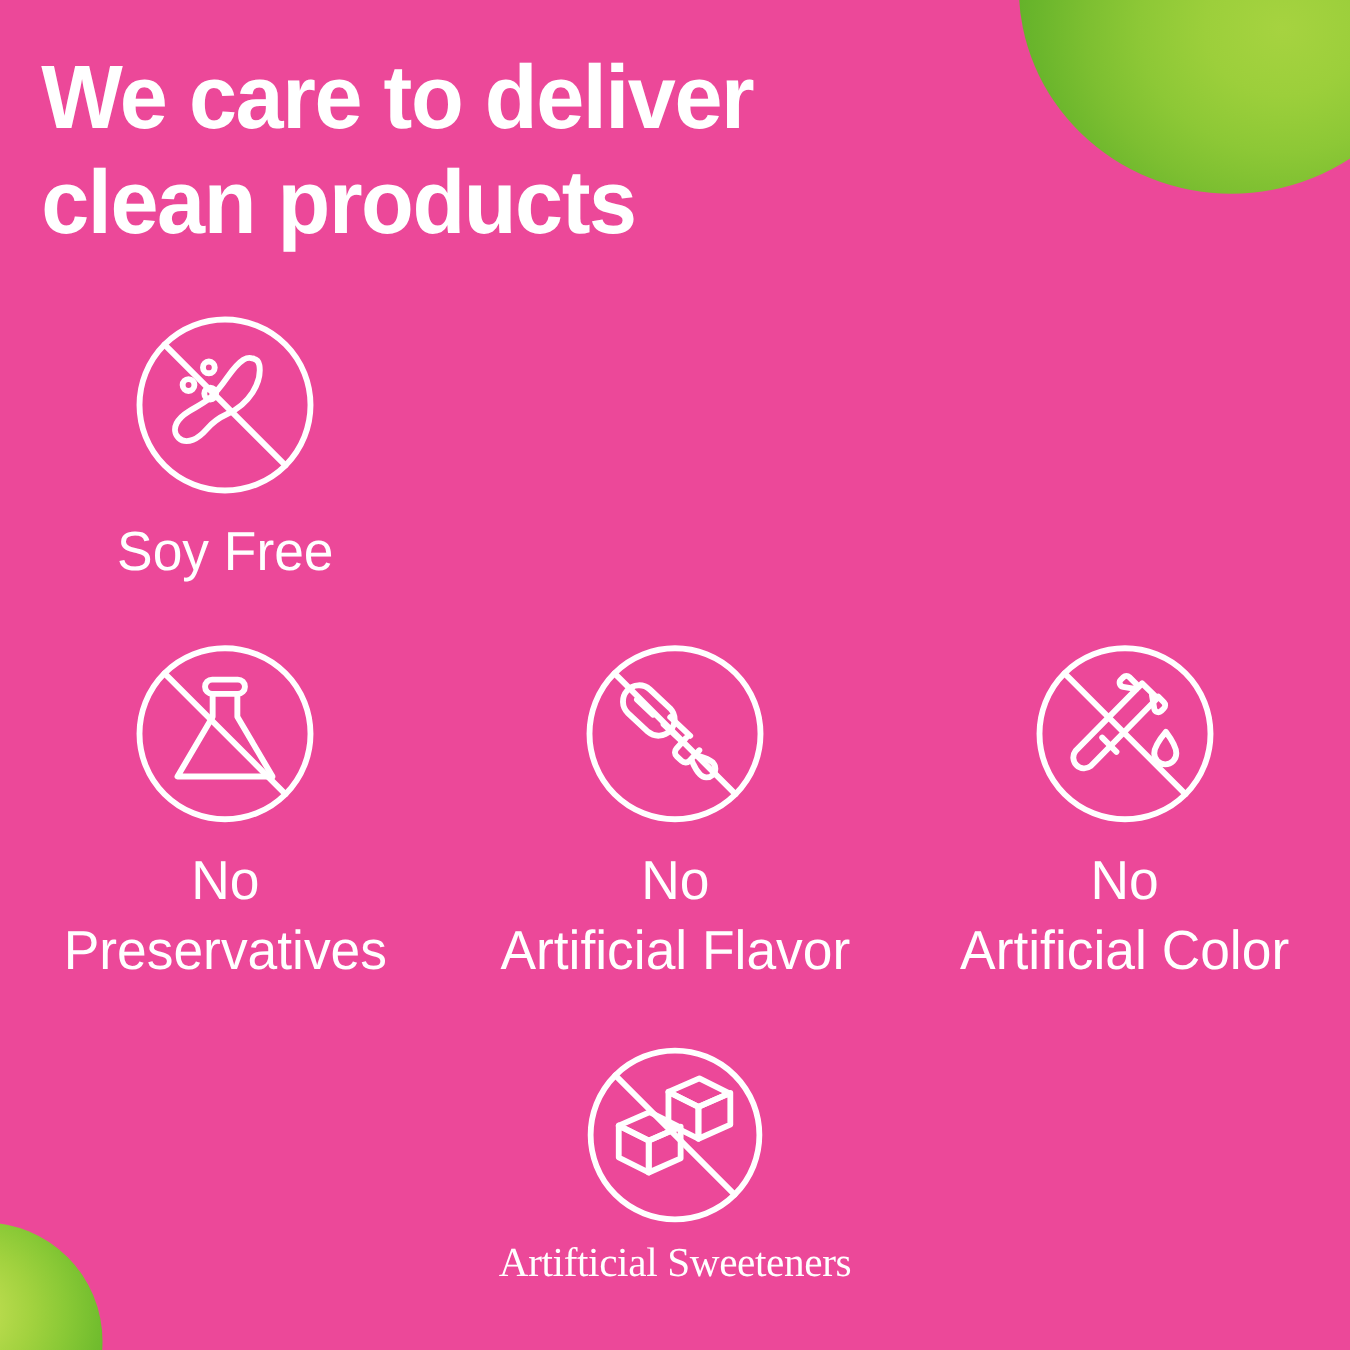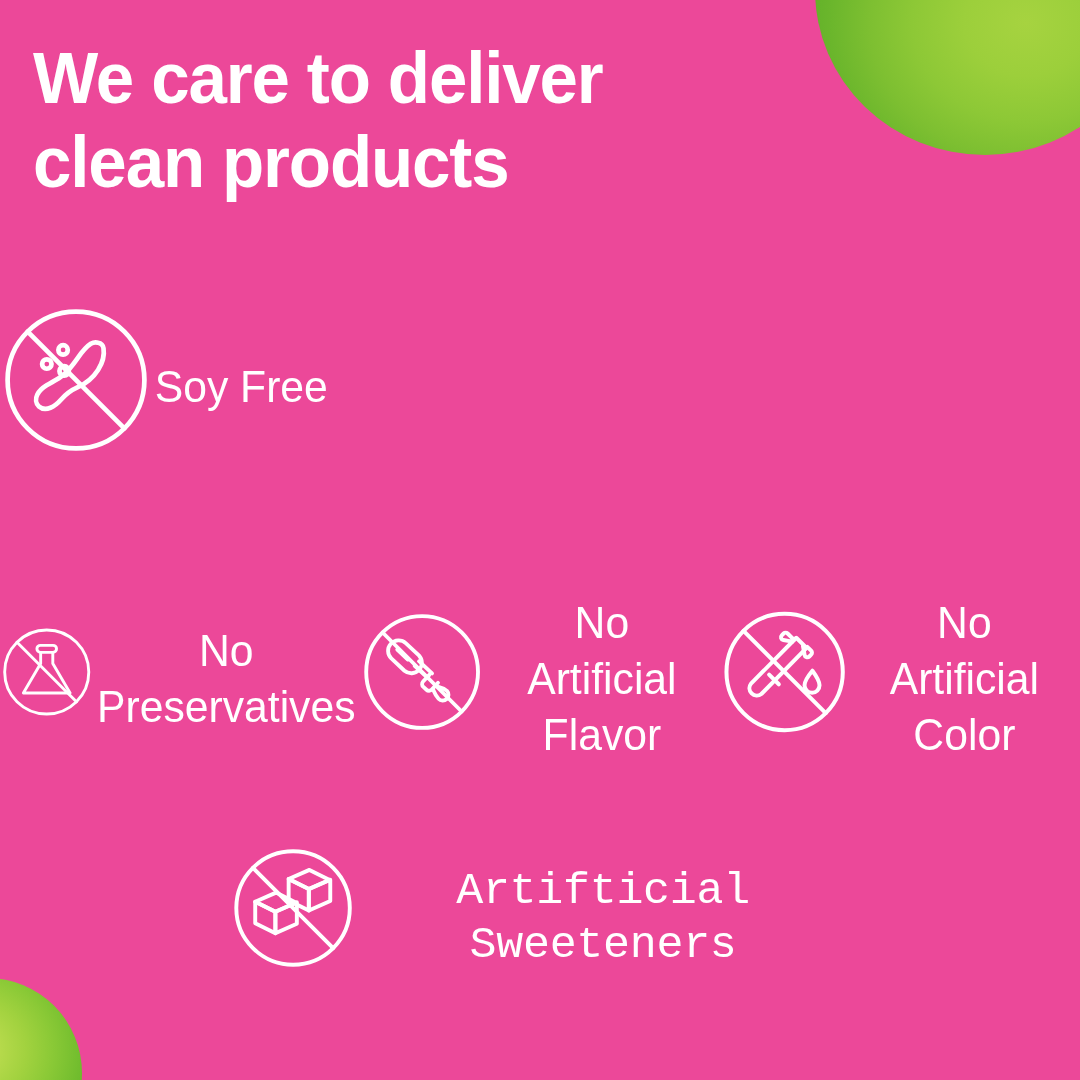--- a/index.html
+++ b/index.html
@@ -76,30 +76,30 @@
     position: absolute;
     left: 0;
     top: 248px;
     width: 1080px;
   }
   .row {
     display: flex;
     width: 1080px;
   }
   #row1 { height: 263px; }
-  #row2 { height: 322px; align-items: center; }
+  #row2 { height: 322px; }
   #row3 {
     display: flex;
     justify-content: center;
     width: 1080px;
   }
   .cell {
     width: 360px;
     display: flex;
-    flex-direction: row;
+    flex-direction: column;
     align-items: center;
   }
   .badge-icon {
     width: 152px;
     height: 152px;
     display: block;
   }
   .badge-label {
     color: #ffffff;
     font-family: "Liberation Sans Narrow", "Liberation Sans", sans-serif;
@@ -109,23 +109,23 @@
     text-align: center;
     white-space: pre-line;
     transform: scaleX(0.97);
   }
   #row1 .badge-label { margin-top: 14px; }
   #row2 .badge-label { margin-top: 14px; }
 
   #row3 .cell { width: 620px; }
   #row3 .badge-icon { width: 150px; height: 150px; }
   #row3 .badge-label {
-    margin-top: 22px;
-    font-family: Liberation Mono, monospace;
-    font-size: 45px;
+    margin-top: 1px;
+    font-family: Liberation Serif, serif;
+    font-size: 33px;
     line-height: 54px;
     transform: none;
     letter-spacing: -0.3px;
   }
 </style>
 </head>
 <body>
 
 <div id="poster">
 

